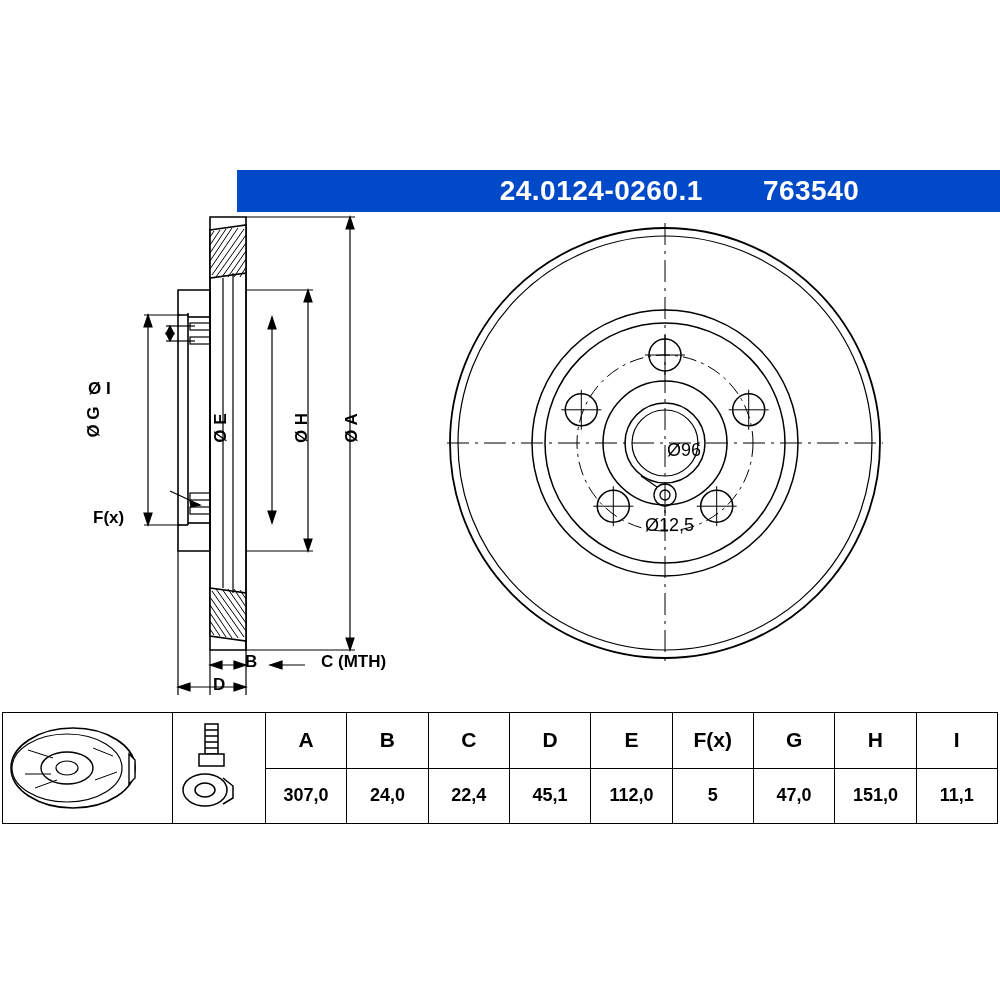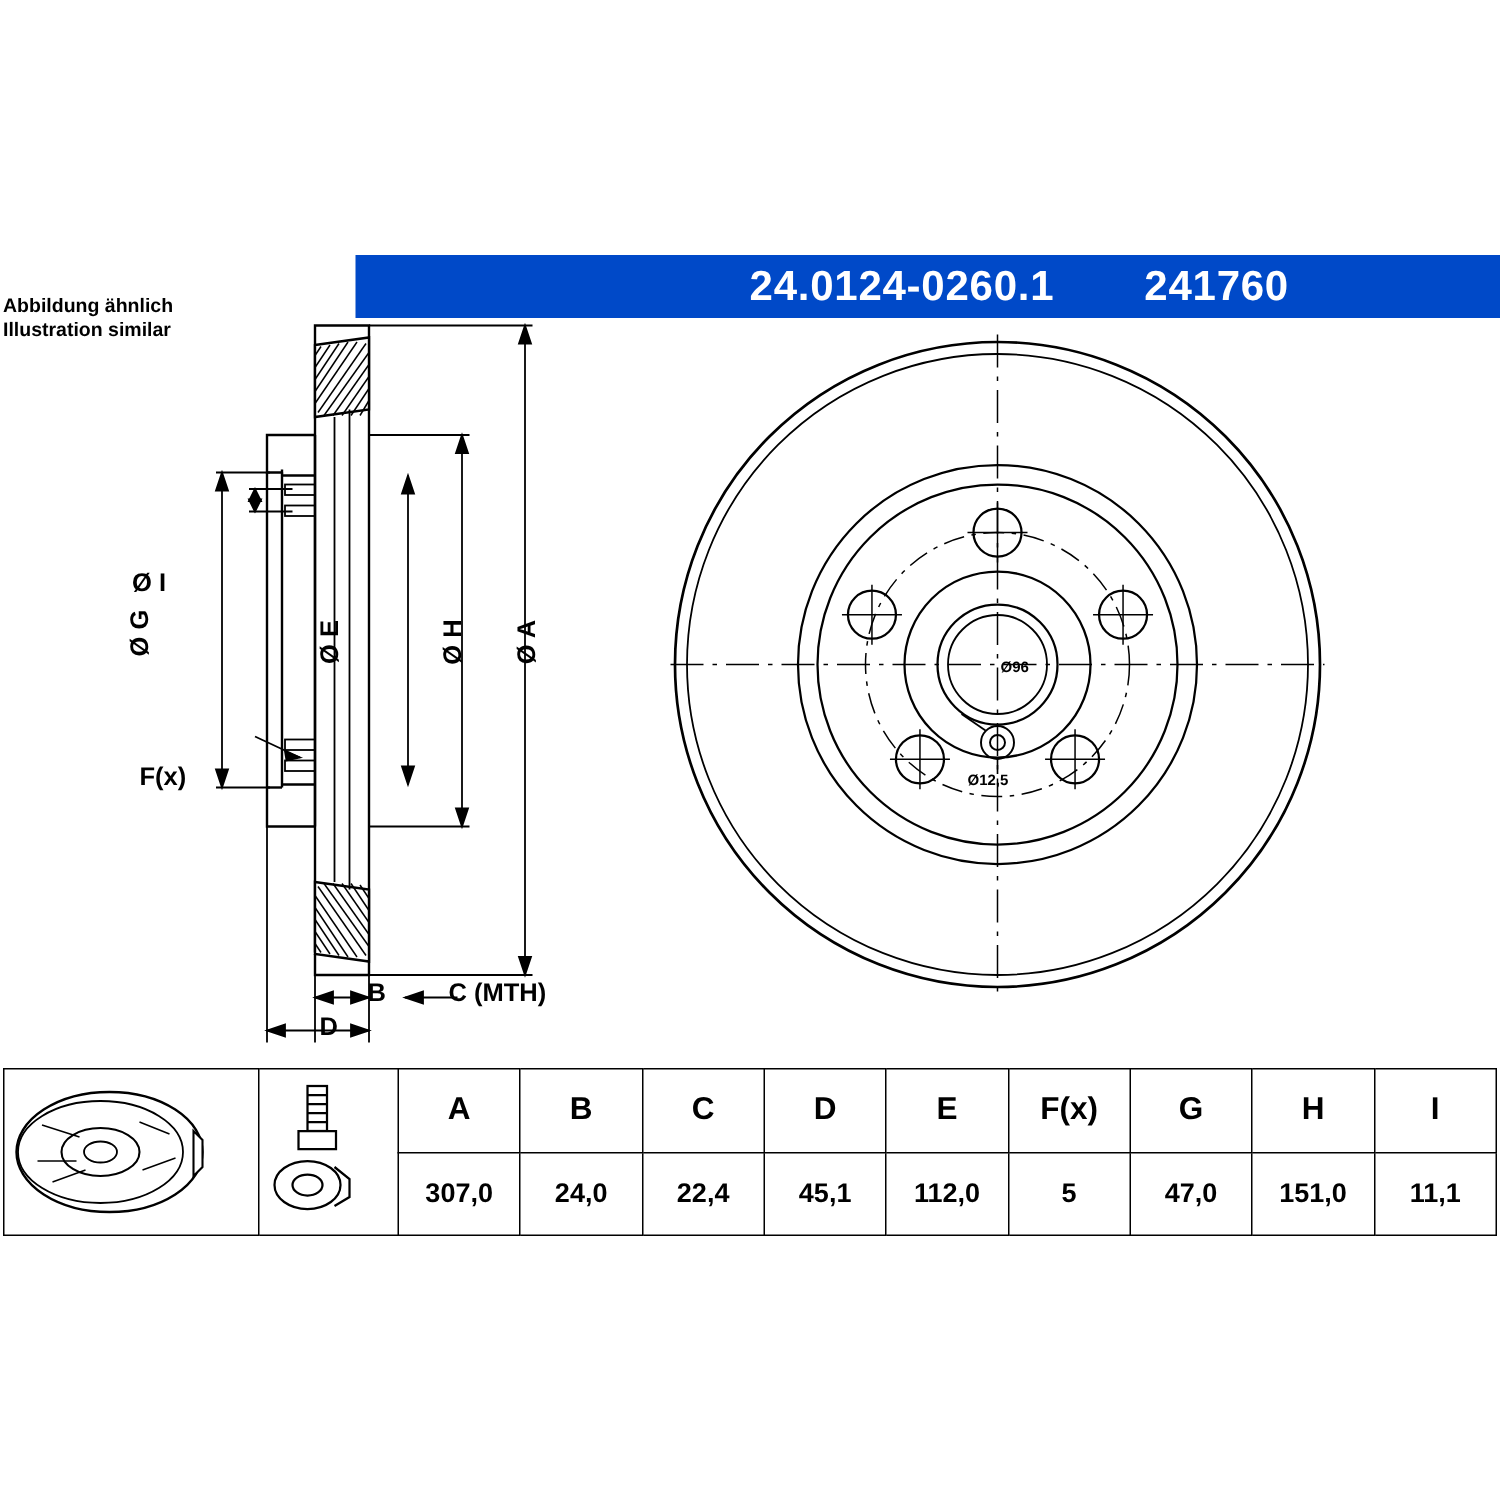--- a/index.html
+++ b/index.html
@@ -22,21 +22,21 @@
   .header-bar .part-no{margin-right:60px;}
   .header-bar .art-no{}
 
   .illus-note{
     position:absolute;left:2px;top:196px;width:220px;
     font-size:13px;font-weight:bold;line-height:16px;
   }
 
   
   .lbl{position:absolute;font-size:17px;font-weight:bold;white-space:nowrap;}
-  .lbl.sm{font-size:10px;font-weight:bold;}
+  .lbl.sm{font-size:18px;font-weight:normal;}
   .rot{transform-origin:center center;}
 
   
   .spec-table{
     position:absolute;left:2px;top:712px;width:996px;height:112px;
     border-collapse:collapse;
   }
   .spec-table td,.spec-table th{
     border:1px solid #000;text-align:center;vertical-align:middle;
     font-size:18px;font-weight:bold;font-family:"Liberation Sans", sans-serif;
@@ -50,27 +50,23 @@
   svg{display:block;}
   .nofill{fill:none;stroke:#000;}
 </style>
 </head>
 <body>
 
 <div class="sheet">
 
   <div class="header-bar" style="background: rgb(0, 73, 200);">
     <span class="part-no">24.0124-0260.1</span>
-    <span class="art-no">241760</span>
+    <span class="art-no">763540</span>
   </div>
 
-  <div class="illus-note">
-    <div>Abbildung ähnlich</div>
-    <div>Illustration similar</div>
-  </div>
 
   <svg width="470" height="520" style="position:absolute;left:60px;top:195px;">
 
     <g stroke="#000" fill="none" stroke-width="1.6">
 
       <path d="M150,35 L150,440"></path>
       <path d="M186,30 L186,446"></path>
 
       <path d="M150,35 L186,30 L186,78 L150,83 Z" fill="#fff"></path>
       <path d="M150,393 L186,398 L186,446 L150,441 Z" fill="#fff"></path>
@@ -189,21 +185,21 @@
     </g>
   </svg>
 
   <div class="lbl" style="left:88px;top:347px;margin-top:32px;">Ø I</div>
   <div class="lbl rot" style="left:78px;top:412px;transform:rotate(-90deg);">Ø G</div>
   <div class="lbl rot" style="left:206px;top:418px;transform:rotate(-90deg);">Ø E</div>
   <div class="lbl rot" style="left:287px;top:418px;transform:rotate(-90deg);">Ø H</div>
   <div class="lbl rot" style="left:337px;top:418px;transform:rotate(-90deg);">Ø A</div>
   <div class="lbl" style="left:93px;top:508px;">F(x)</div>
   <div class="lbl" style="left:245px;top:652px;">B</div>
-  <div class="lbl" style="left:299px;top:652px;">C (MTH)</div>
+  <div class="lbl" style="left:321px;top:652px;">C (MTH)</div>
   <div class="lbl" style="left:213px;top:675px;">D</div>
 
   <svg width="440" height="470" style="position:absolute;left:445px;top:218px;">
 
     <g stroke="#000" stroke-width="1" stroke-dasharray="22,6,3,6">
       <line x1="2" y1="225" x2="438" y2="225"></line>
       <line x1="220" y1="5" x2="220" y2="445"></line>
     </g>
 
     <circle cx="220" cy="225" r="215" class="nofill" stroke-width="1.8"></circle>

